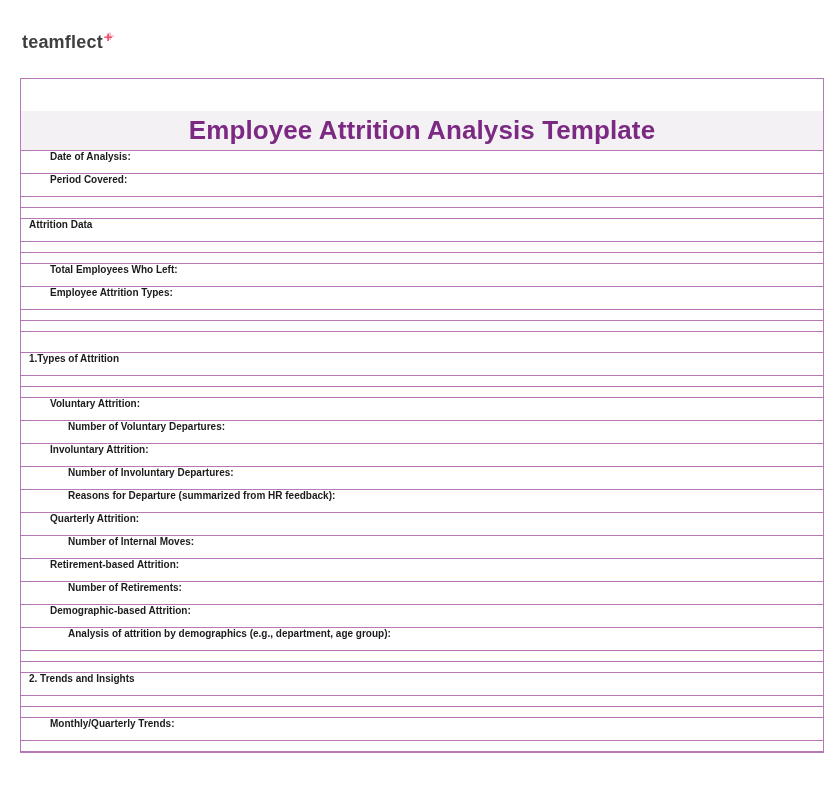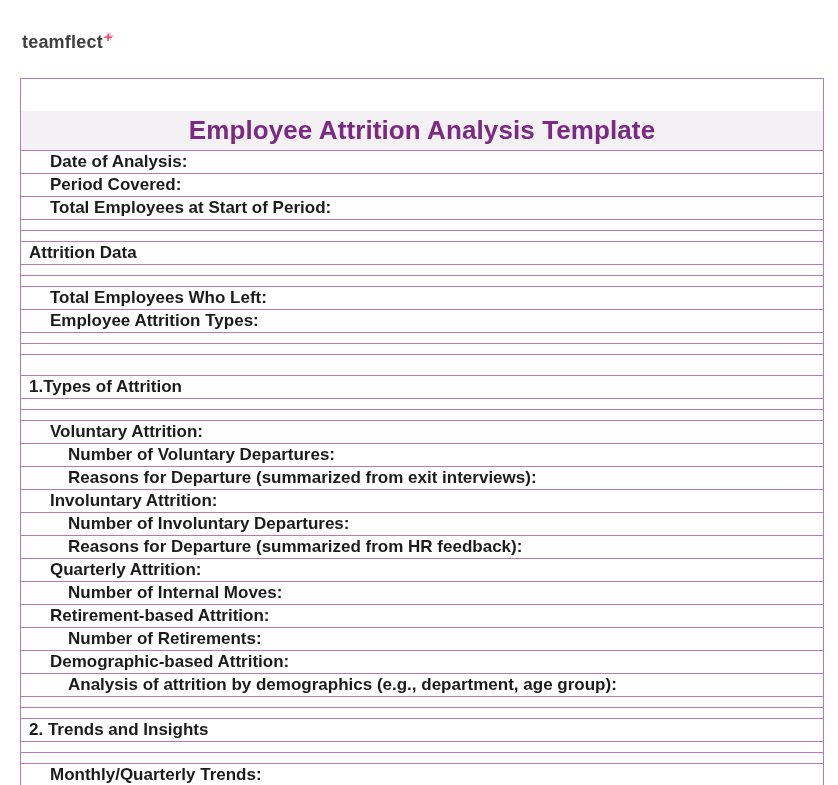--- a/index.html
+++ b/index.html
@@ -58,23 +58,23 @@
   .title-text {
     color: var(--accent);
     font-weight: 700;
     font-size: 26px;
     letter-spacing: 0.1px;
   }
   .row {
     height: 23px;
     border-bottom: 1px solid var(--border);
     display: flex;
-    align-items: center;
+    align-items: flex-start;
     font-weight: 700;
-    font-size: 17px;
+    font-size: 10px;
     color: var(--text);
     white-space: nowrap;
     overflow: hidden;
   }
   .row:last-child { border-bottom: 1px solid var(--border); }
   .row.thin { height: 11px; }
   .row.spacer { height: 21px; }
   .indent0 { padding-left: 8px; }
   .indent1 { padding-left: 29px; }
   .indent2 { padding-left: 47px; }
@@ -90,23 +90,20 @@
 <div class="doc-table">
   <div class="title-row">
     <span class="title-text">Employee Attrition Analysis Template</span>
   </div>
   <div>
       <div class="row indent1">
         <span>Date of Analysis:</span>
       </div>
       <div class="row indent1">
         <span>Period Covered:</span>
-      </div>
-      <div class="row indent1">
-        <span>Total Employees at Start of Period:</span>
       </div>
       <div class="row thin indent0">
         <span></span>
       </div>
       <div class="row thin indent0">
         <span></span>
       </div>
       <div class="row indent0">
         <span>Attrition Data</span>
       </div>
@@ -138,23 +135,20 @@
         <span></span>
       </div>
       <div class="row thin indent0">
         <span></span>
       </div>
       <div class="row indent1">
         <span>Voluntary Attrition:</span>
       </div>
       <div class="row indent2">
         <span>Number of Voluntary Departures:</span>
-      </div>
-      <div class="row indent2">
-        <span>Reasons for Departure (summarized from exit interviews):</span>
       </div>
       <div class="row indent1">
         <span>Involuntary Attrition:</span>
       </div>
       <div class="row indent2">
         <span>Number of Involuntary Departures:</span>
       </div>
       <div class="row indent2">
         <span>Reasons for Departure (summarized from HR feedback):</span>
       </div>

